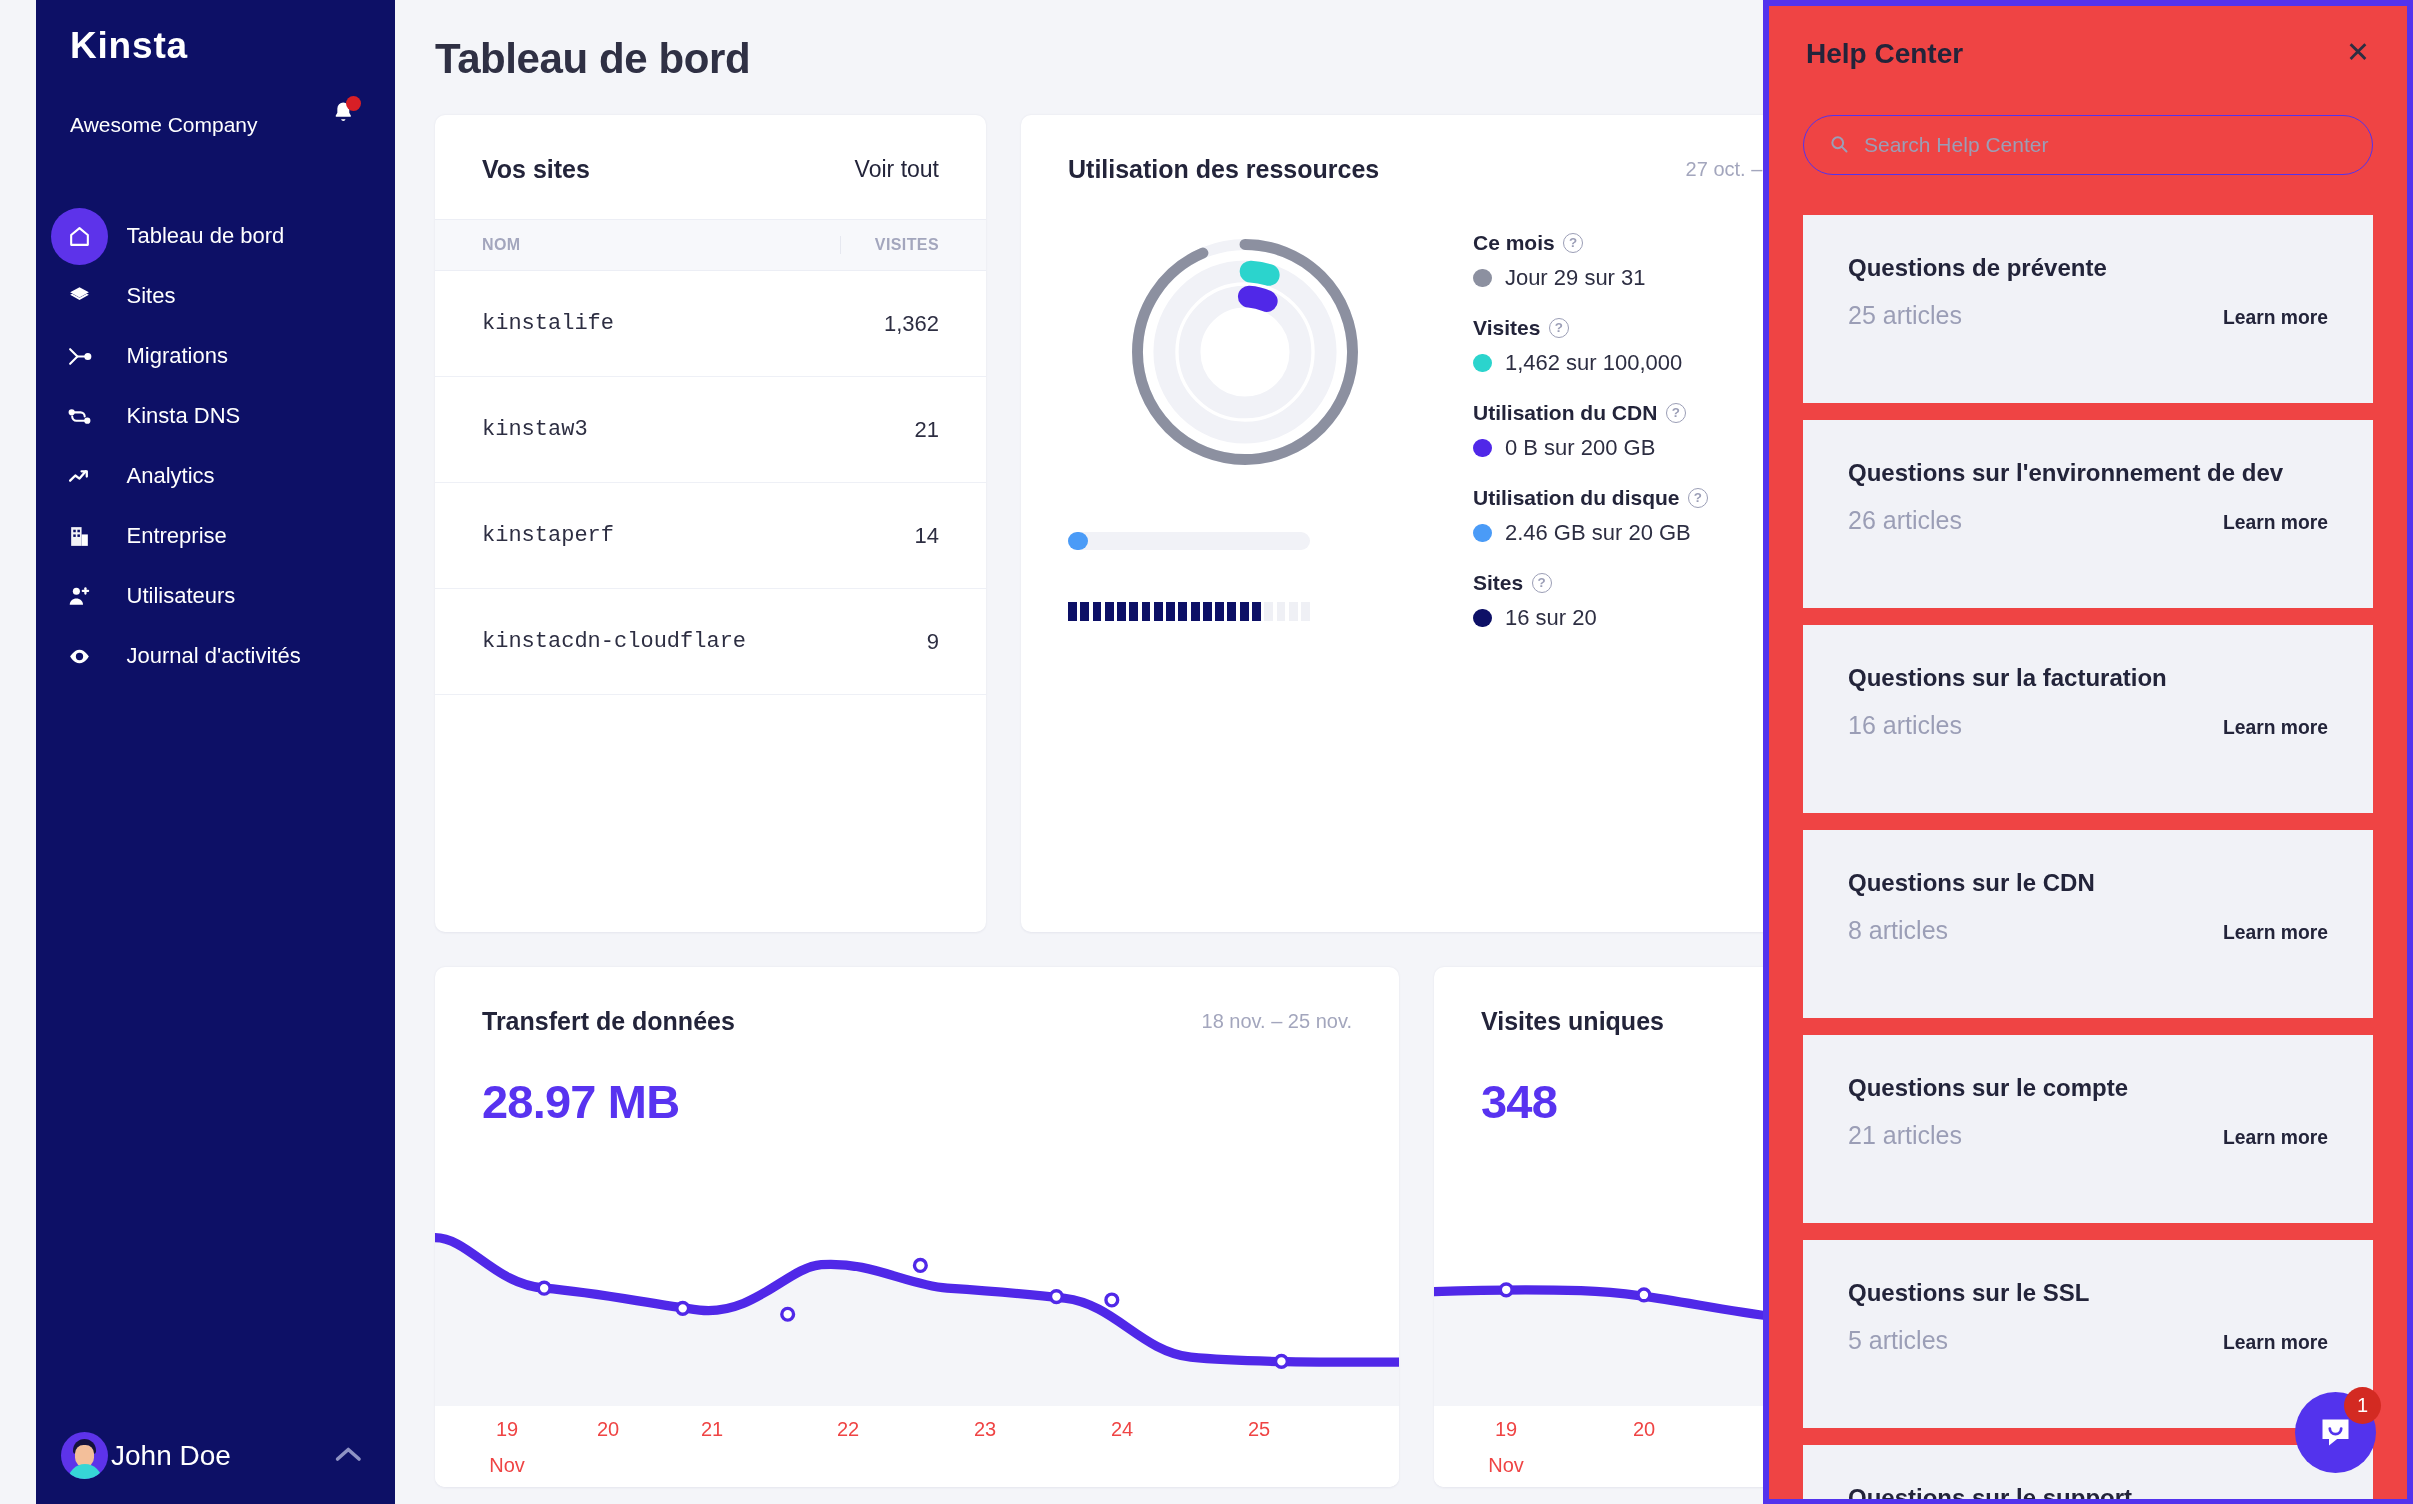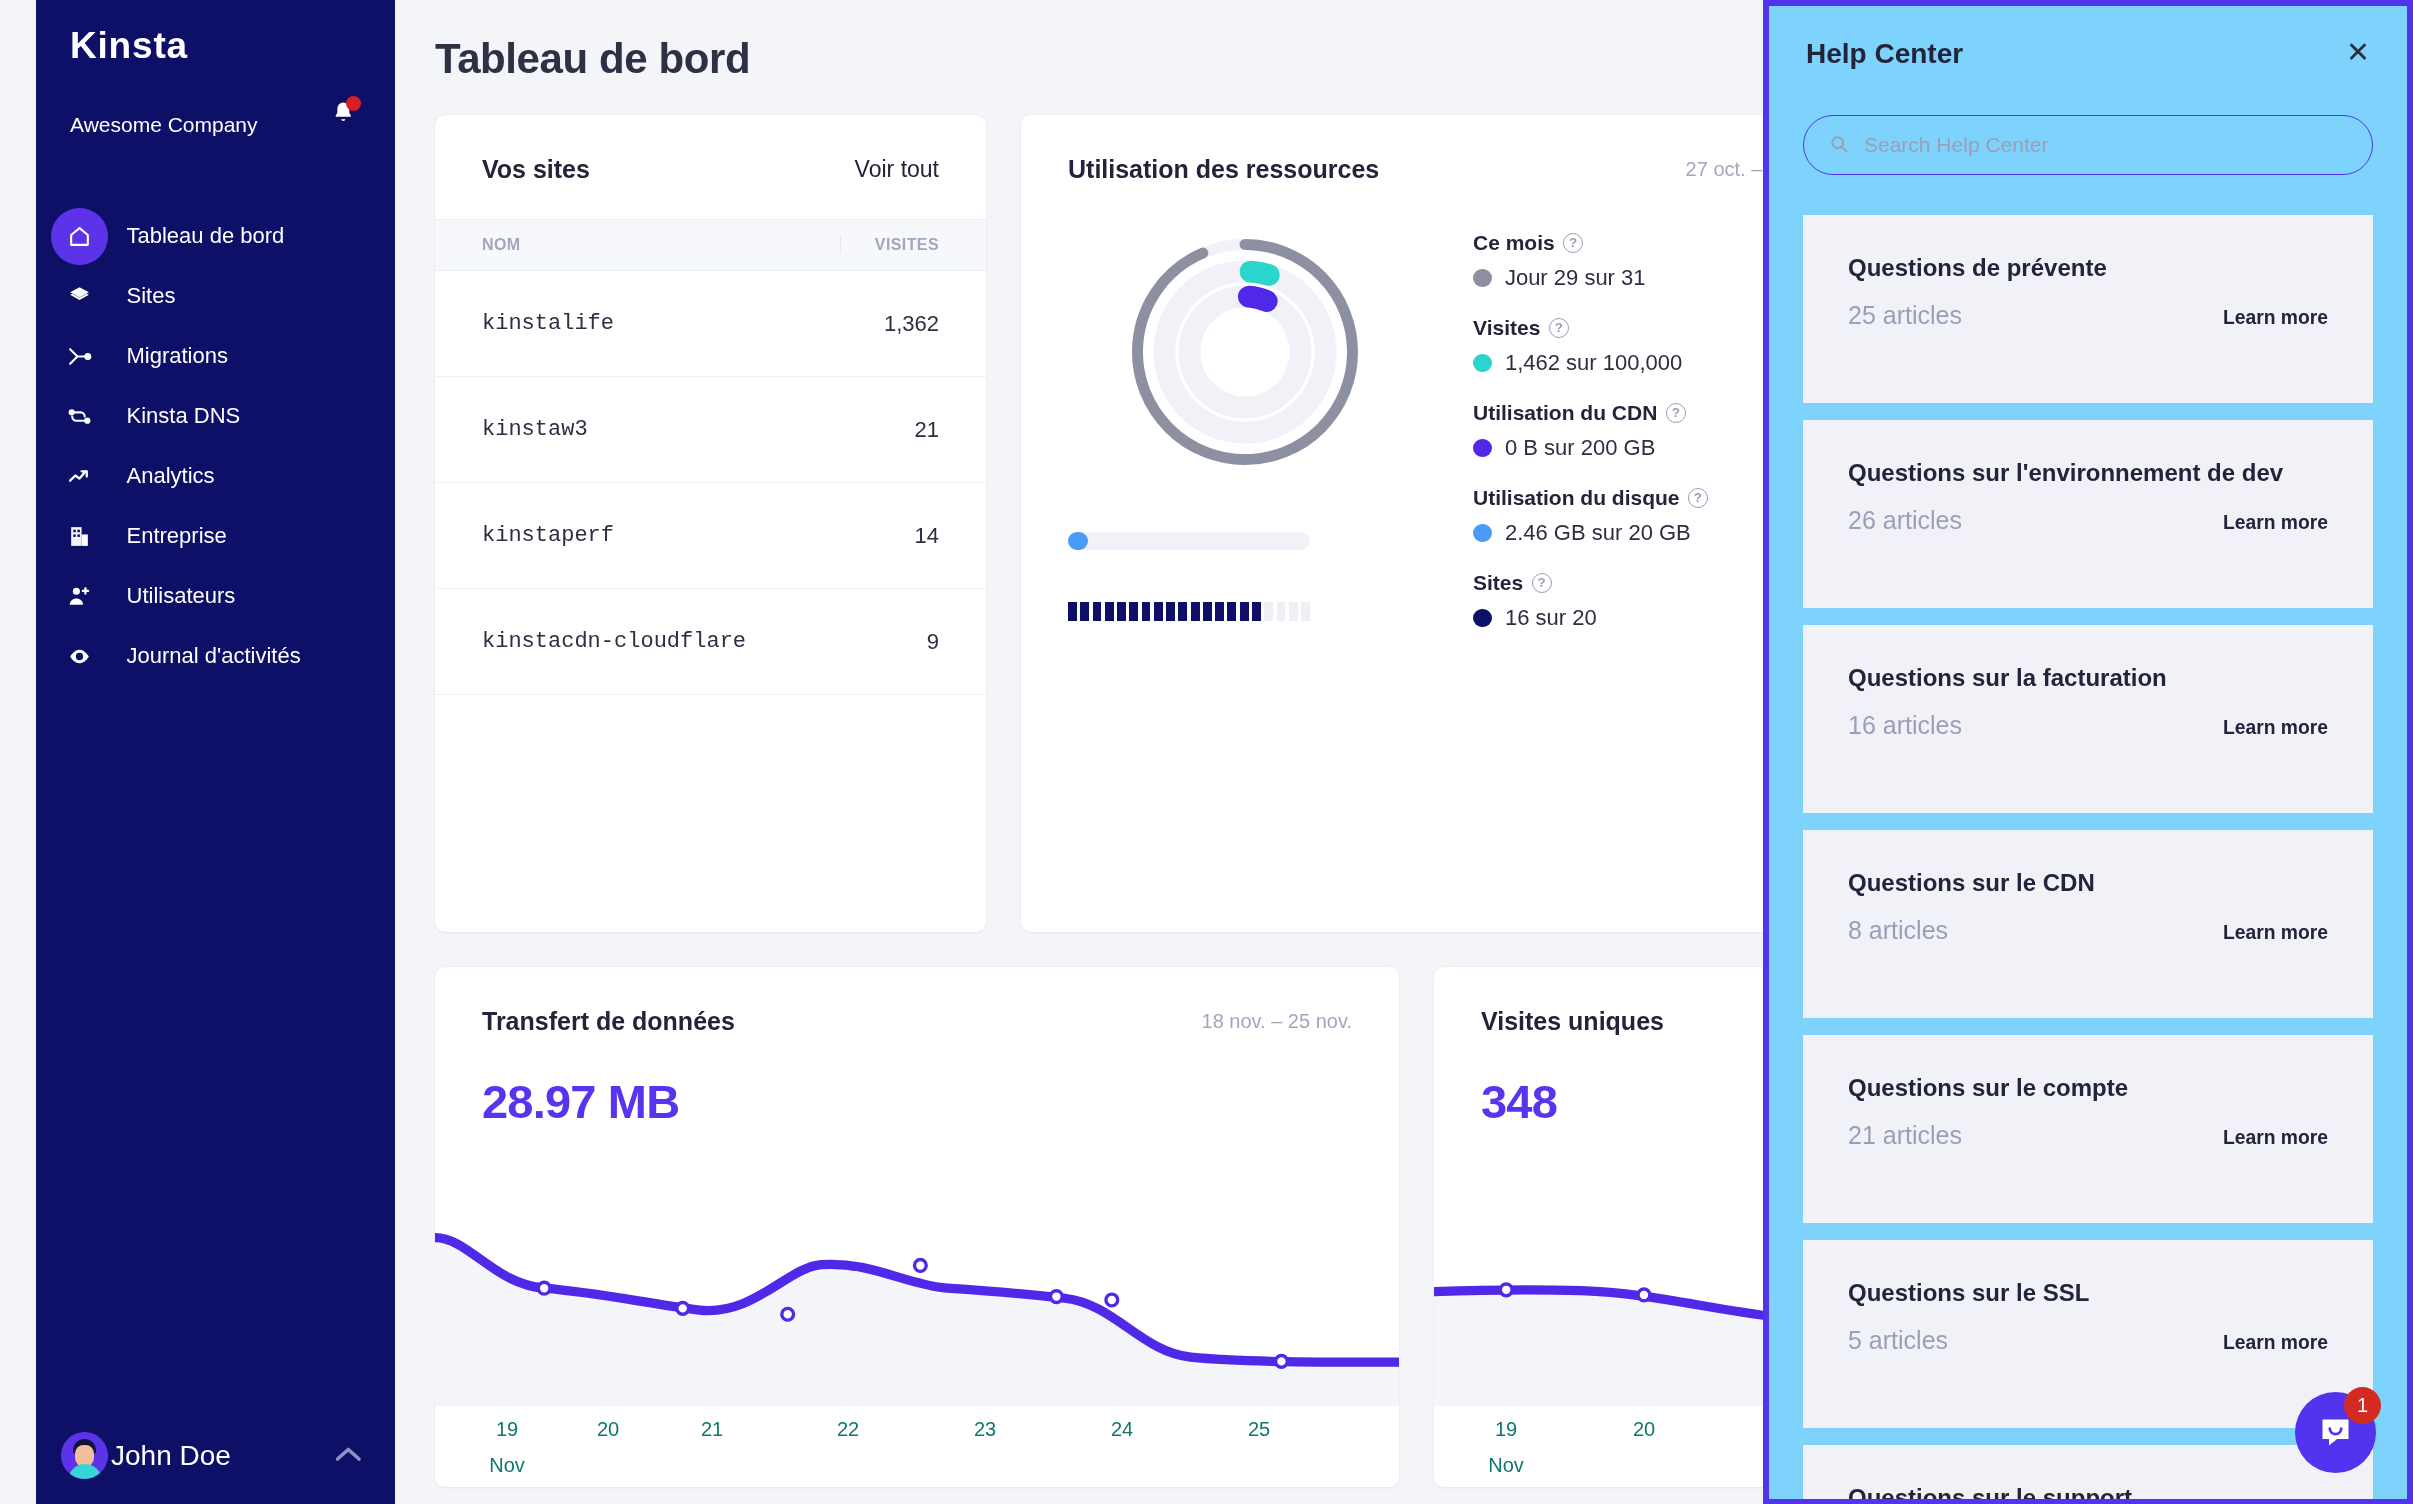--- a/index.html
+++ b/index.html
@@ -148,28 +148,28 @@
   
   .card-transfer { width: 964px; height: 520px; position: relative; overflow: hidden; }
   .card-visits  { width: 964px; height: 520px; position: relative; overflow: hidden; }
   .big-num { font-size: 47px; font-weight: 700; color: #5833f0; padding: 3.4px 0 0 47px; letter-spacing: -0.8px;}
   .chart-area { position: absolute; left: 0; right: 0; bottom: 81px; height: 202px; }
   .chart-axis {
     position: absolute; left: 0; right: 0; bottom: 0; height: 81px;
     background: #ffffff; display: flex; align-items: flex-start;
     padding-top: 11.8px;
   }
-  .tick { position: absolute; text-align: center; font-size: 20px; color: #0f766e; }
+  .tick { position: absolute; text-align: center; font-size: 20px; color: #ef4444; }
   .tick .mon { display: block; margin-top: 13.4px; }
 
   
   .help-panel {
     position: absolute; right: 0; top: 0;
     width: 650px; height: 1505px;
-    background: #7dd3fc;
+    background: #ef4444;
     border: 6.7px solid #5333ed;
     z-index: 40;
     overflow: hidden;
   }
   .help-head {
     display: flex; align-items: flex-start; justify-content: space-between;
     padding: 32px 37px 0 37px;
   }
   .help-title { font-size: 28px; font-weight: 700; color: #23243a; }
   .close-x { font-size: 28.6px; color: #2d2e42; cursor: pointer; line-height: 1; }

